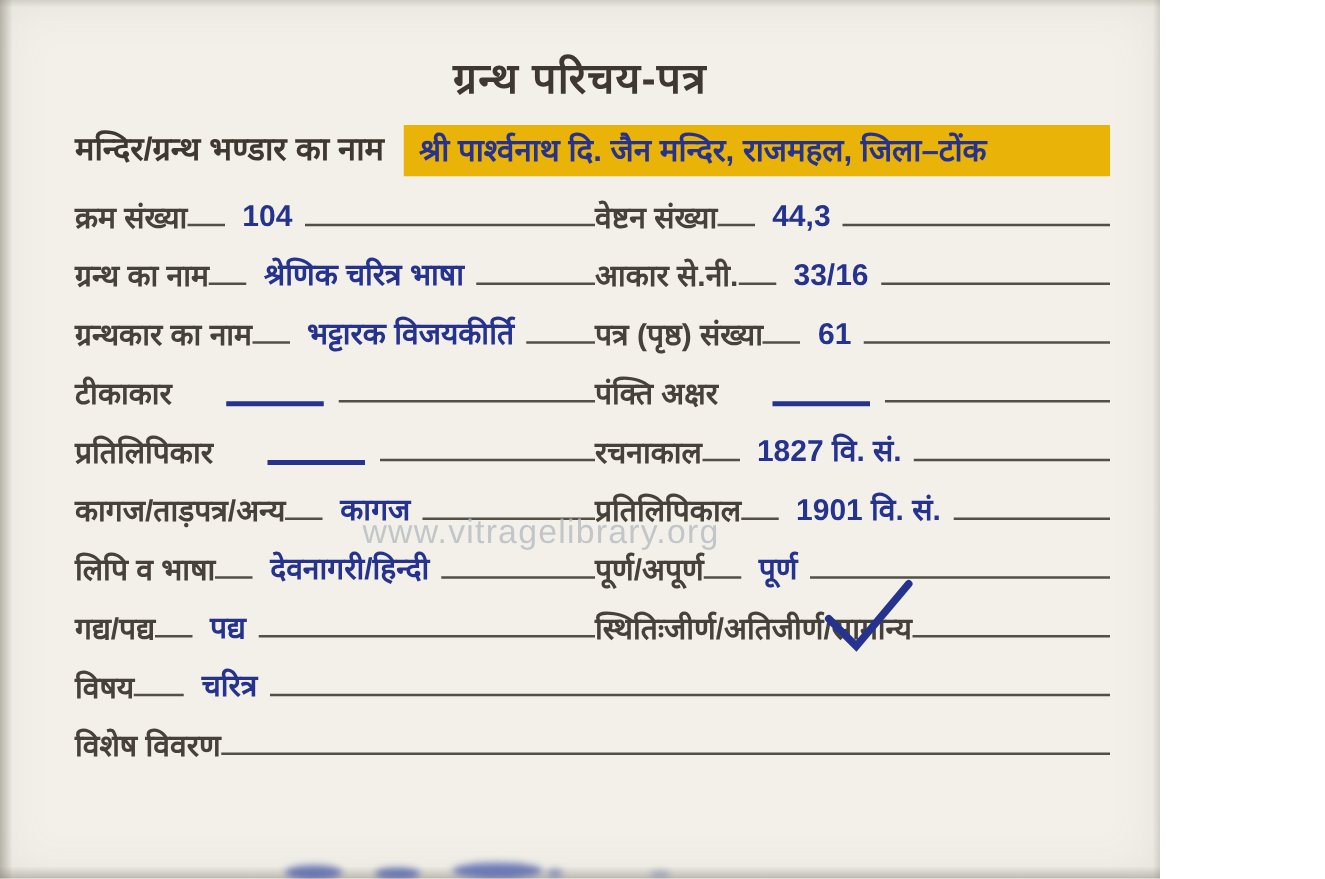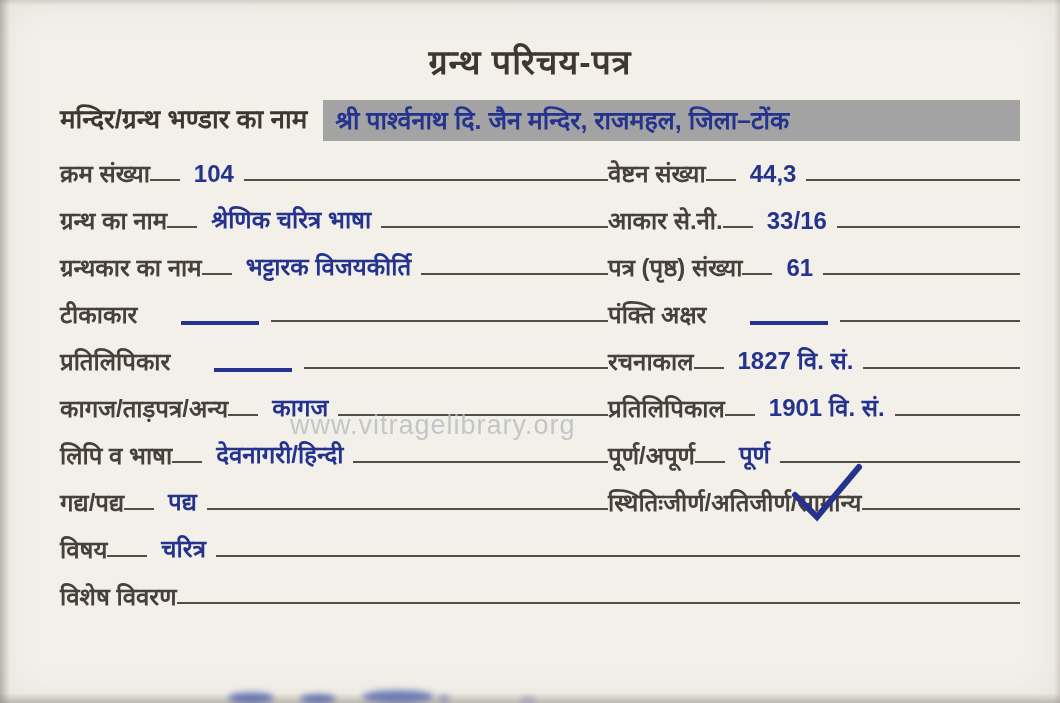--- a/index.html
+++ b/index.html
@@ -1,31 +1,31 @@
 <!DOCTYPE html>
 <html><head>
 <meta charset="utf-8">
 <style>
   html,body { margin:0; padding:0; background:#ffffff; }
   .paper {
-    position:relative; width:1060px; height:703px;
+    position:relative; width:928px; height:703px;
     background:#f2f0e9; overflow:hidden;
     font-family:"Liberation Sans","DejaVu Sans",sans-serif;
     box-shadow: inset 0 0 40px rgba(120,115,100,0.12);
   }
   .title {
     text-align:center; padding-top:38px;
     font-size:34px; font-weight:bold; letter-spacing:1px; color:#3e3831;
   }
   .form { padding:0 40px 0 60px; }
   .header-row { display:flex; align-items:flex-start; margin-top:16px; height:46px; }
   .header-row .label { font-size:26px; font-weight:bold; color:#3e3831; white-space:nowrap; }
   .header-row .value {
     margin-left:16px; flex:1 1 auto; font-size:25px; font-weight:bold; color:#25338f;
-    background:#a3a3a3; padding:2px 10px 5px 12px; white-space:nowrap;
+    background:#eab308; padding:2px 10px 5px 12px; white-space:nowrap;
   }
   .row { display:flex; height:47px; align-items:flex-end; }
   .cell { display:flex; align-items:flex-end; min-width:0; }
   .cell.left  { flex:1 1 auto; }
   .cell.right { flex:0 0 412px; }
   .label { font-size:24px; font-weight:bold; color:#46413a; white-space:nowrap; padding-bottom:4px; }
   .rule { border-bottom:2px solid rgba(55,50,42,0.85); margin-bottom:12px; }
   .rule.short { flex:0 0 30px; }
   .rule.long  { flex:1 1 20px; }
   .value {

